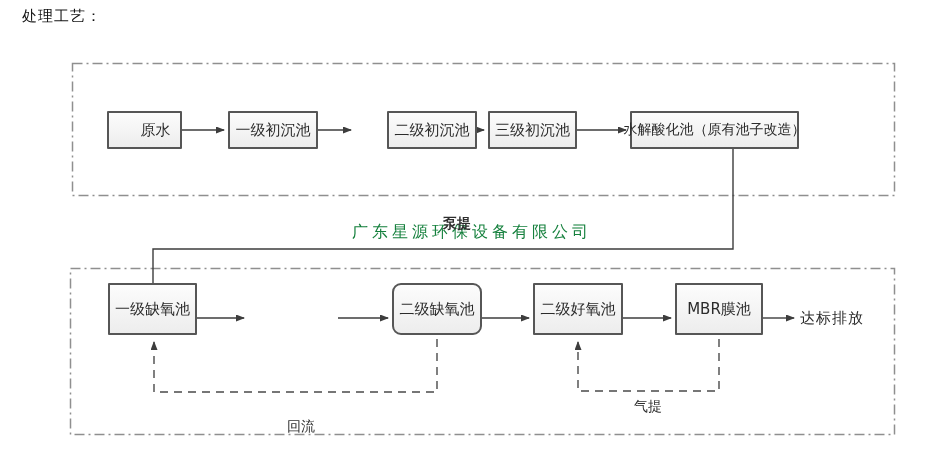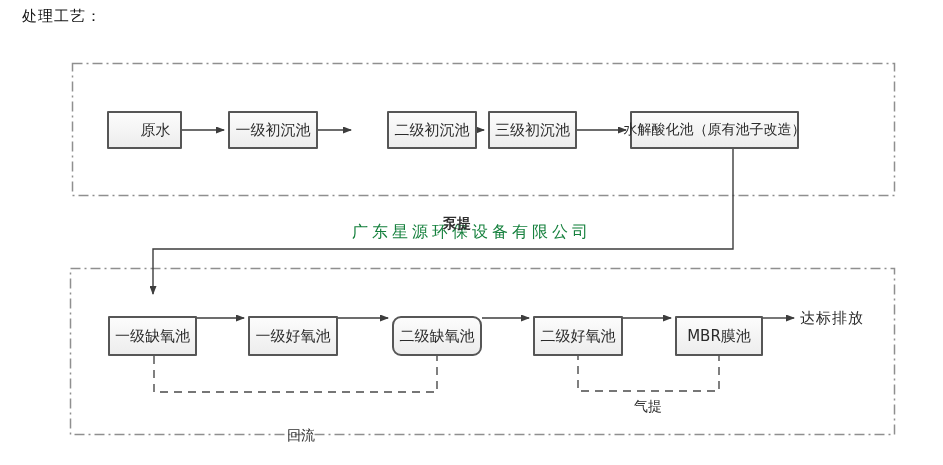--- a/index.html
+++ b/index.html
@@ -18,34 +18,34 @@
   svg.wires{position:absolute;left:0;top:0;z-index:2;}
   .box{
     position:absolute;box-sizing:border-box;z-index:3;
     border:2px solid #565656;border-radius:1px;
     background:linear-gradient(180deg,#fcfcfc 0%,#ededed 100%);
     color:#2b2b2b;font-size:15px;
     display:flex;align-items:center;justify-content:center;
     white-space:nowrap;
   }
   .r1{top:111px;height:38px;}
-  .r2{top:316px;height:40px;}
+  .r2{top:283px;height:52px;}
   .b-raw{left:107px;width:75px;padding-left:22px;}
   .b-ps1{left:228px;width:90px;}
   .b-ps2{left:355px;width:90px;margin-left:32px;}
   .b-ps3{left:488px;width:89px;}
   .b-hyd{left:630px;width:169px;font-size:14px;}
   .b-ax1{left:108px;width:89px;}
   .b-ox1{left:248px;width:90px;}
   .b-ax2{left:392px;width:90px;border-radius:9px;}
   .b-ox2{left:533px;width:90px;}
   .b-mbr{left:675px;width:88px;}
   .edge-label{position:absolute;z-index:4;color:#2e2e2e;white-space:nowrap;}
   .lbl-pump{left:443px;top:215px;font-size:14px;font-weight:bold;}
-  .lbl-reflux{left:287px;top:427px;font-size:14px;}
+  .lbl-reflux{left:287px;top:418px;font-size:14px;}
   .lbl-air{left:634px;top:398px;font-size:14px;}
   .outlet{
     position:absolute;left:800px;top:309px;z-index:3;
     font-size:15px;color:#2b2b2b;letter-spacing:1px;white-space:nowrap;
   }
 </style>
 </head>
 <body>
 
 <div id="stage">
@@ -82,21 +82,20 @@
     <path d="M719,339 V391 H578 V342" stroke="#4a4a4a" stroke-width="1.4" fill="none" stroke-dasharray="8 6" marker-end="url(#ah)"></path>
   </svg>
 
   <div class="box r1 b-raw">原水</div>
   <div class="box r1 b-ps1">一级初沉池</div>
   <div class="box r1 b-ps2">二级初沉池</div>
   <div class="box r1 b-ps3">三级初沉池</div>
   <div class="box r1 b-hyd">水解酸化池（原有池子改造）</div>
 
   <div class="box r2 b-ax1">一级缺氧池</div>
-  <div class="box r2 b-ox1">一级好氧池</div>
   <div class="box r2 b-ax2">二级缺氧池</div>
   <div class="box r2 b-ox2">二级好氧池</div>
   <div class="box r2 b-mbr">MBR膜池</div>
 
   <div class="outlet">达标排放</div>
 
   <div class="edge-label lbl-pump">泵提</div>
   <div class="edge-label lbl-reflux">回流</div>
   <div class="edge-label lbl-air">气提</div>
 

